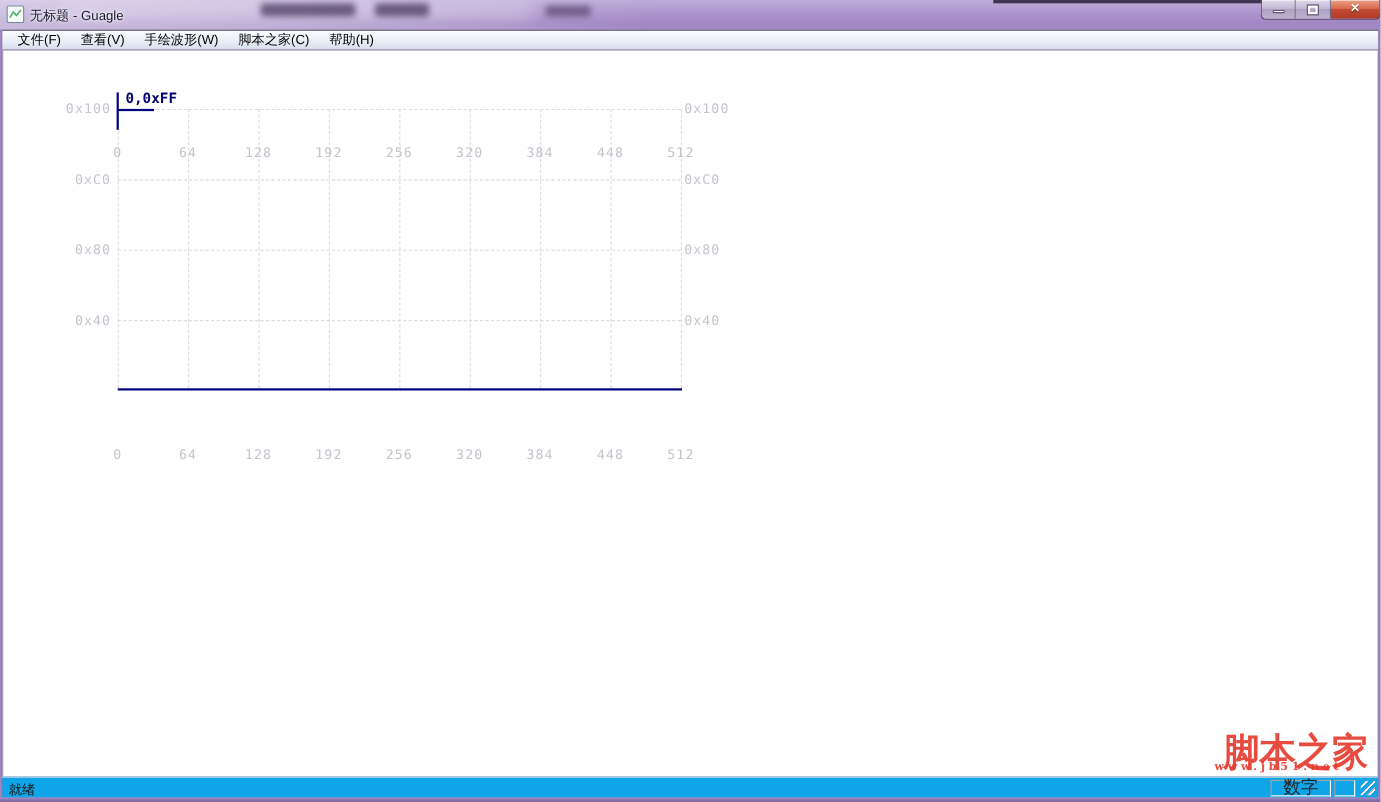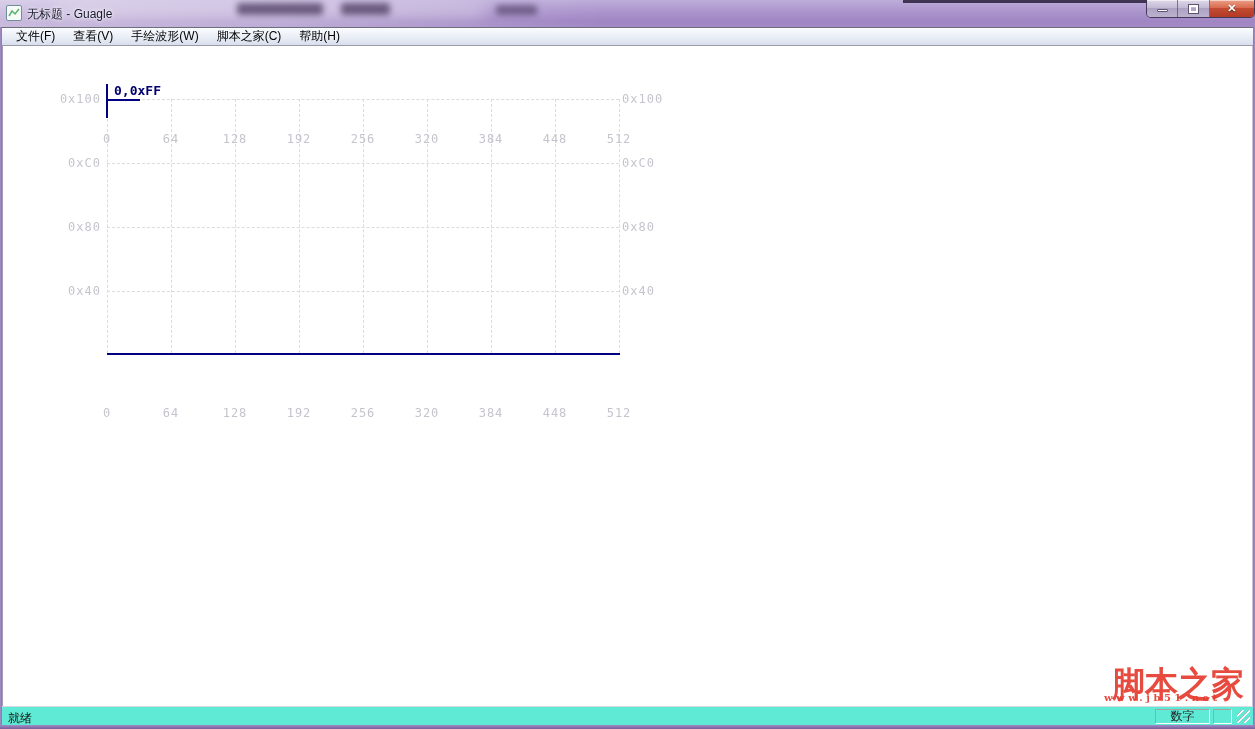--- a/index.html
+++ b/index.html
@@ -59,24 +59,24 @@
   .hline { position:absolute; height:0; border-top:1px dashed #dbdbe1; }
   #waveform-line { position:absolute; left:107px; top:353px; width:513px; height:2px; background:#000080; }
   #crosshair-v { position:absolute; left:106px; top:84px; width:2px; height:34px; background:#000080; }
   #crosshair-h { position:absolute; left:107px; top:99px; width:33px; height:2px; background:#000080; }
   #cursor-label { position:absolute; left:113px; top:84px; font-family:"DejaVu Sans Mono","Liberation Mono",monospace;
     font-size:13px; font-weight:bold; color:#00006e; background:rgba(255,255,255,.85); padding:0 1px; line-height:14px; }
   #plot-area { position:absolute; left:107px; top:85px; width:513px; height:286px; pointer-events:auto; }
 
   
   #statusbar { position:absolute; left:2px; top:706px; width:1251px; height:19px;
-    background:#5eead4; border-top:1px solid #d9d8df; }
+    background:#0ea5e9; border-top:1px solid #d9d8df; }
   #status-message { position:absolute; left:6px; top:3px; font-size:12px; color:#111; }
   .status-pane { position:absolute; top:2px; height:15px; border:1px solid;
-    border-color:#a3a3a3 #ffffff #ffffff #a3a3a3; font-size:12px; color:#222;
+    border-color:#a3a3a3 #ffffff #ffffff #a3a3a3; font-size:16px; color:#222;
     display:flex; align-items:center; justify-content:center; }
   #pane-num { left:1153px; width:55px; }
   #pane-extra { left:1211px; width:19px; }
   #resize-grip { position:absolute; right:3px; bottom:2px; width:13px; height:13px;
     background:repeating-linear-gradient(135deg, transparent 0 3px, #b4aec2 3px 4px, #fcfcfe 4px 5px); }
 
   
   #border-left  { position:absolute; left:0; top:27px; width:2px; height:698px; background:linear-gradient(90deg,#a58dc7,#8c74ae); }
   #border-right { position:absolute; left:1253px; top:27px; width:2px; height:698px; background:linear-gradient(90deg,#8c74ae,#a58dc7); }
   #border-bottom{ position:absolute; left:0; top:725px; width:1255px; height:4px; background:linear-gradient(180deg,#a28ac4,#77609a); }

